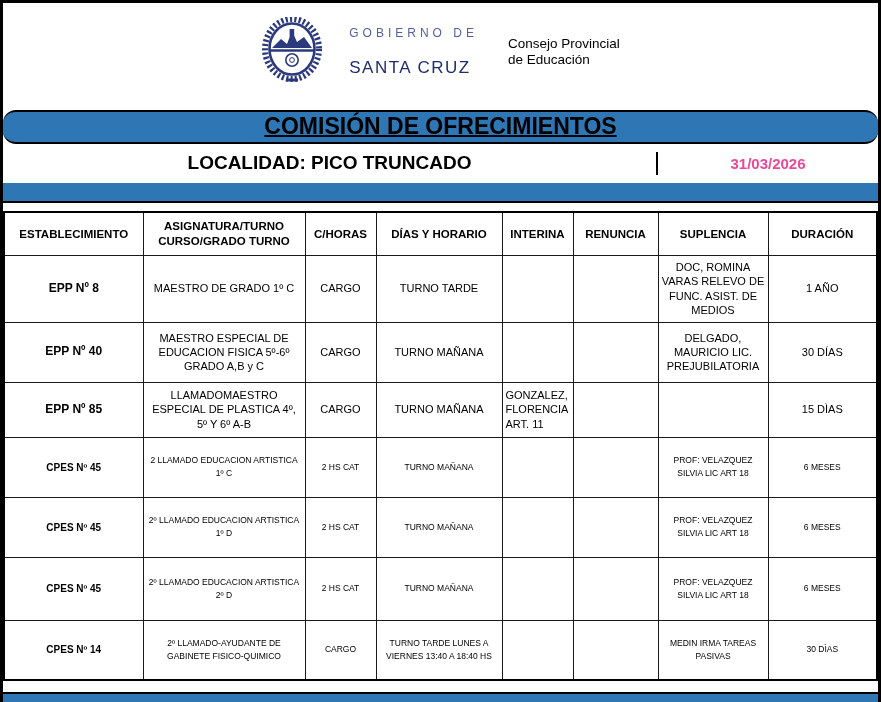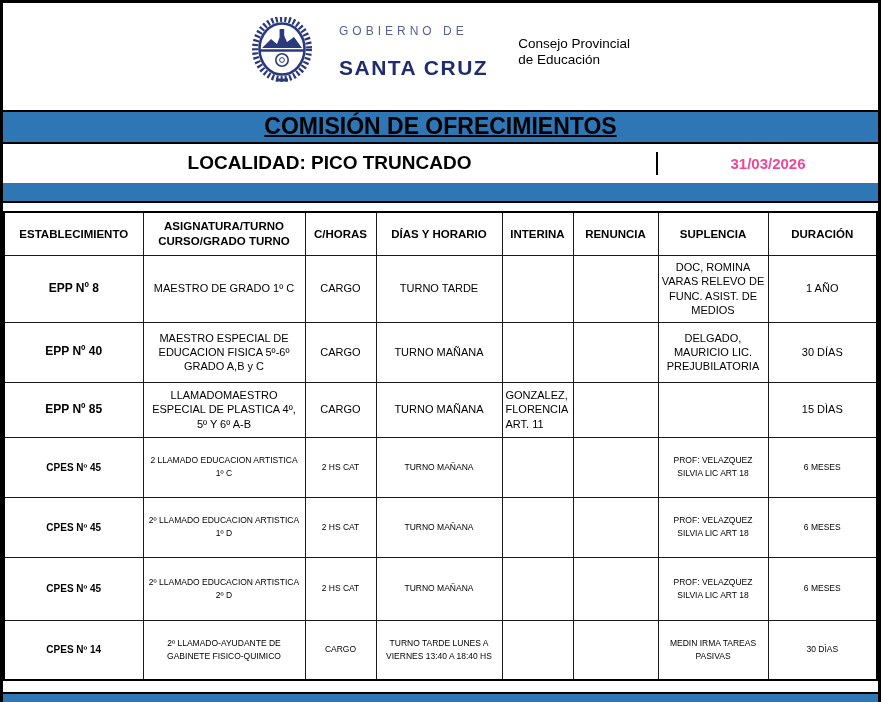--- a/index.html
+++ b/index.html
@@ -16,31 +16,31 @@
   }
 
   
   .letterhead {
     height:124px; background:#fff;
     display:flex; align-items:center; justify-content:center; gap:26px;
   }
   .crest { width:62px; height:70px; flex:0 0 auto; }
   .gov-block { display:flex; flex-direction:column; justify-content:center; }
   .gov-top { font-size:12px; letter-spacing:4px; color:#54619c; font-weight:500; }
-  .gov-name { font-size:21px; font-weight:bold; letter-spacing:1.5px; color:#1f2d6e; margin-top:18px; }
+  .gov-name { font-size:17px; font-weight:normal; letter-spacing:1.5px; color:#1f2d6e; margin-top:18px; }
   .org-block { font-size:13.5px; color:#000000; line-height:1.2; padding-left:4px; }
 
   
   .band {
     background:#2f76b5;
     border-top:2px solid #000; border-bottom:2px solid #000;
   }
   .band-title {
     height:41px;
-    display:flex; align-items:center; justify-content:center;
+    display:flex; align-items:center; justify-content:center;border-radius:13px;
   }
   .band-title .title-text {
     font-size:23px; font-weight:bold; color:#000;
     text-decoration:underline; text-decoration-thickness:2px;
   }
   .band-sep { height:24px; border-top:0; }
   .band-bottom { height:12px; margin-top:3px; border-bottom:0; }
 
   
   .loc-row { height:30px; display:flex; background:#fff; }

